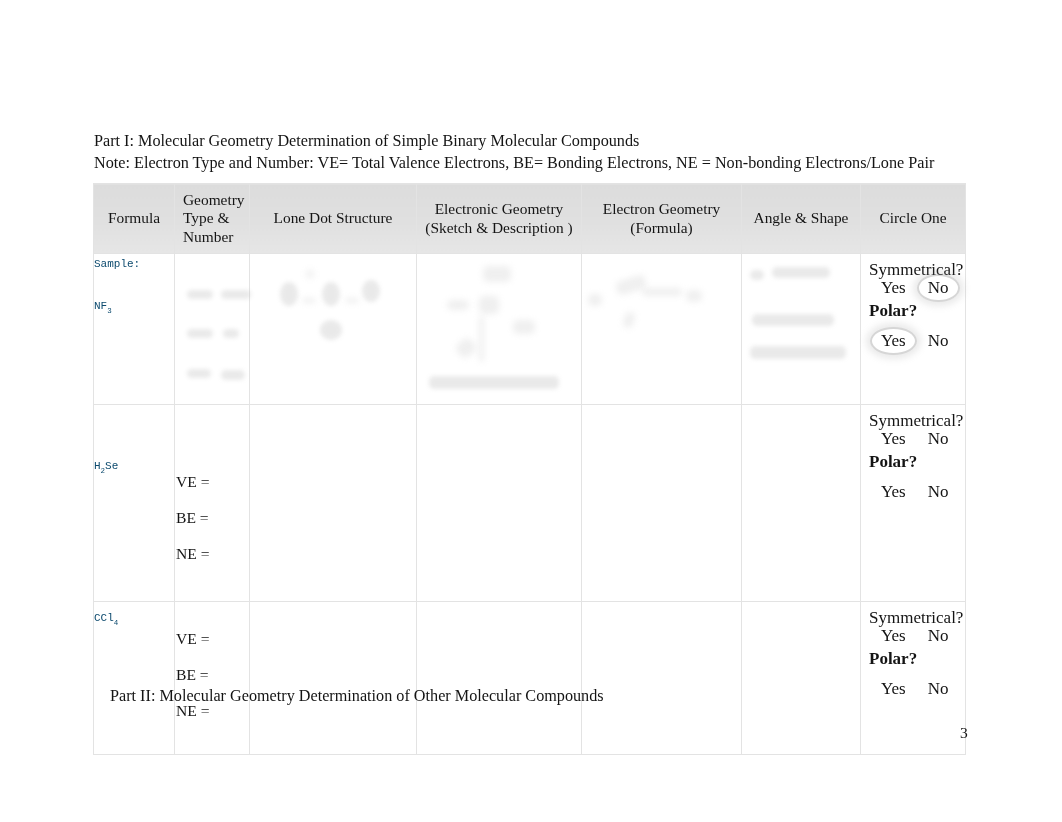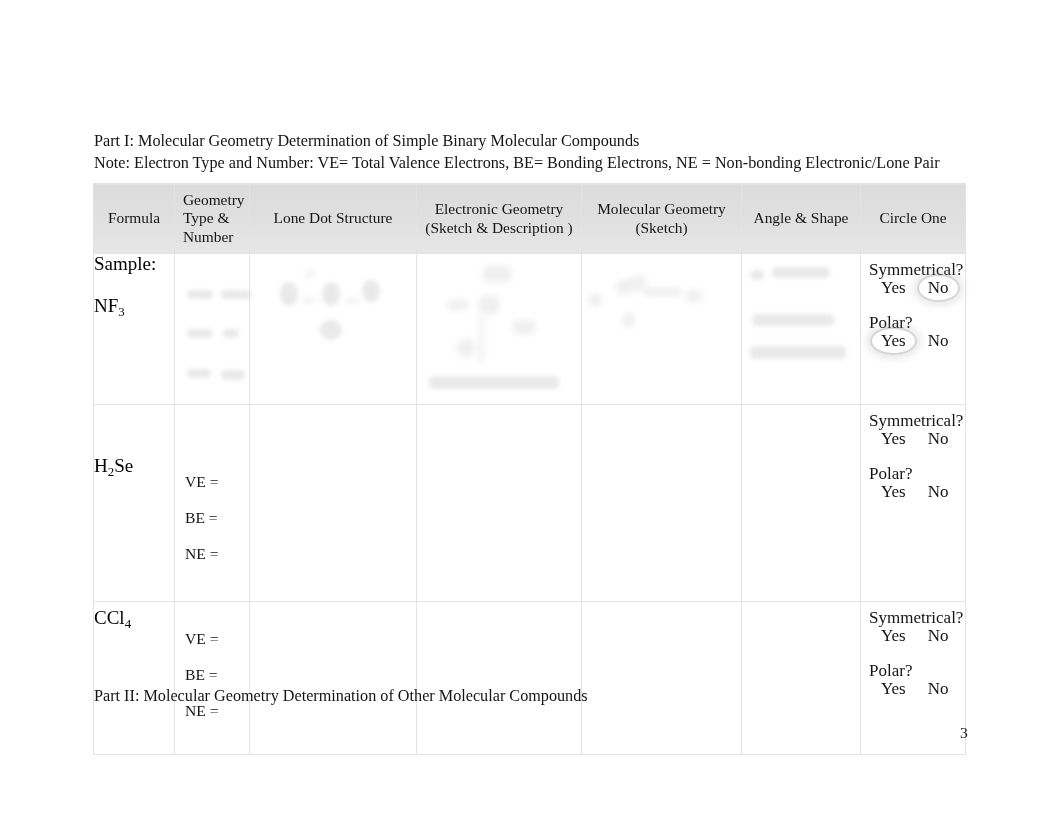--- a/index.html
+++ b/index.html
@@ -94,64 +94,65 @@
   .hdr-sub { display: block; }
 
   
   .row-sample td { height: 150px; }
   .row-h2se   td { height: 145px; }
   .row-ccl4   td { height: 146px; margin-top: 20px; }
 
   .cell { position: relative; width: 100%; height: 100%; }
 
   .formula-cell {
-    font-size: 19px;
+    font-size: 11px;
     line-height: 20px;
     padding: 12px 0 0 3px;
-    color: #000000;
+    color: #0c4a6e;
+    font-family: Liberation Mono, monospace;
   }
   .formula-cell .sample-label { display: block; }
   .formula-cell .formula-name { display: block; margin-top: 22px; }
   .formula-cell .formula-only { display: block; margin-top: 0; }
   sub { font-size: 0.68em; vertical-align: baseline; position: relative; top: 4px; }
 
   .row-h2se .formula-cell { padding-top: 51px; }
   .row-ccl4 .formula-cell { padding-top: 6px; }
 
   
   .etn-cell {
     font-size: 15.6px;
     line-height: 18px;
     padding: 0 0 0 0;
     color: #141414;
     position: relative;
   }
   .etn-line {
     position: absolute;
-    left: 10px;
+    left: 1px;
     white-space: nowrap;
   }
   .row-h2se .etn-ve { top: 68px; }
   .row-h2se .etn-be { top: 104px; }
   .row-h2se .etn-ne { top: 140px; }
   .row-ccl4 .etn-ve { top: 28px; }
   .row-ccl4 .etn-be { top: 64px; }
   .row-ccl4 .etn-ne { top: 100px; }
 
   
   .circle-cell {
     position: relative;
     font-size: 17px;
     line-height: 18px;
     color: #141414;
   }
   .cq { position: absolute; left: 8px; white-space: nowrap; }
   .cq-sym-q   { top: 7px; }
   .cq-sym-a   { top: 25px; left: 20px; }
-  .cq-pol-q   { top: 60px; }
+  .cq-pol-q   { top: 48px; font-weight: bold; }
   .cq-pol-a   { top: 78px; left: 20px; }
   .cq-a .opt { display: inline-block; }
   .cq-a .opt.yes { margin-right: 22px; }
 
   
   .opt.circled {
     position: relative;
   }
   .opt.circled::after {
     content: "";
@@ -173,21 +174,21 @@
     border-radius: 5px;
     opacity: 0.30;
     filter: blur(2.2px);
   }
   .ink.soft { opacity: 0.22; filter: blur(3px); }
   .ink.dot { border-radius: 50%; }
 
   
   .part2 {
     position: absolute;
-    left: 94px;
+    left: 110px;
     top: 687px;
     font-size: 16.2px;
     white-space: nowrap;
     color: #141414;
   }
 
   
   .page-number {
     position: absolute;
     left: 952px;
@@ -199,21 +200,21 @@
   }
 </style>
 </head>
 <body>
 
 <div class="page">
 
 
   <div class="intro">
     <div class="intro-line">Part I: Molecular Geometry Determination of Simple Binary Molecular Compounds</div>
-    <div class="intro-line note-line">Note:  Electron Type and Number: VE= Total Valence Electrons, BE= Bonding Electrons, NE = Non-bonding Electronic/Lone Pair</div>
+    <div class="intro-line note-line">Note:  Electron Type and Number: VE= Total Valence Electrons, BE= Bonding Electrons, NE = Non-bonding Electrons/Lone Pair</div>
   </div>
 
   <table class="geom-table">
     <colgroup>
       <col class="c-formula">
         <col class="c-electron">
         <col class="c-lewis">
       <col class="c-egeom">
         <col class="c-mgeom">
         <col class="c-angle">
@@ -227,22 +228,22 @@
         <span class="hdr-sub">Geometry</span>
         <span class="hdr-sub">Type &amp;</span>
         <span class="hdr-sub">Number</span>
       </td>
       <td>Lone Dot Structure</td>
       <td>
         <span class="hdr-sub">Electronic Geometry</span>
         <span class="hdr-sub">(Sketch &amp; Description )</span>
       </td>
       <td>
-        <span class="hdr-sub">Molecular Geometry</span>
-        <span class="hdr-sub">(Sketch)</span>
+        <span class="hdr-sub">Electron Geometry</span>
+        <span class="hdr-sub">(Formula)</span>
       </td>
       <td>Angle &amp; Shape</td>
       <td>Circle One</td>
     </tr>
 
     <tr class="row-sample">
       <td class="formula-cell">
         <span class="sample-label">Sample:</span>
         <span class="formula-name"><span>NF</span><sub>3</sub></span>
       </td>

